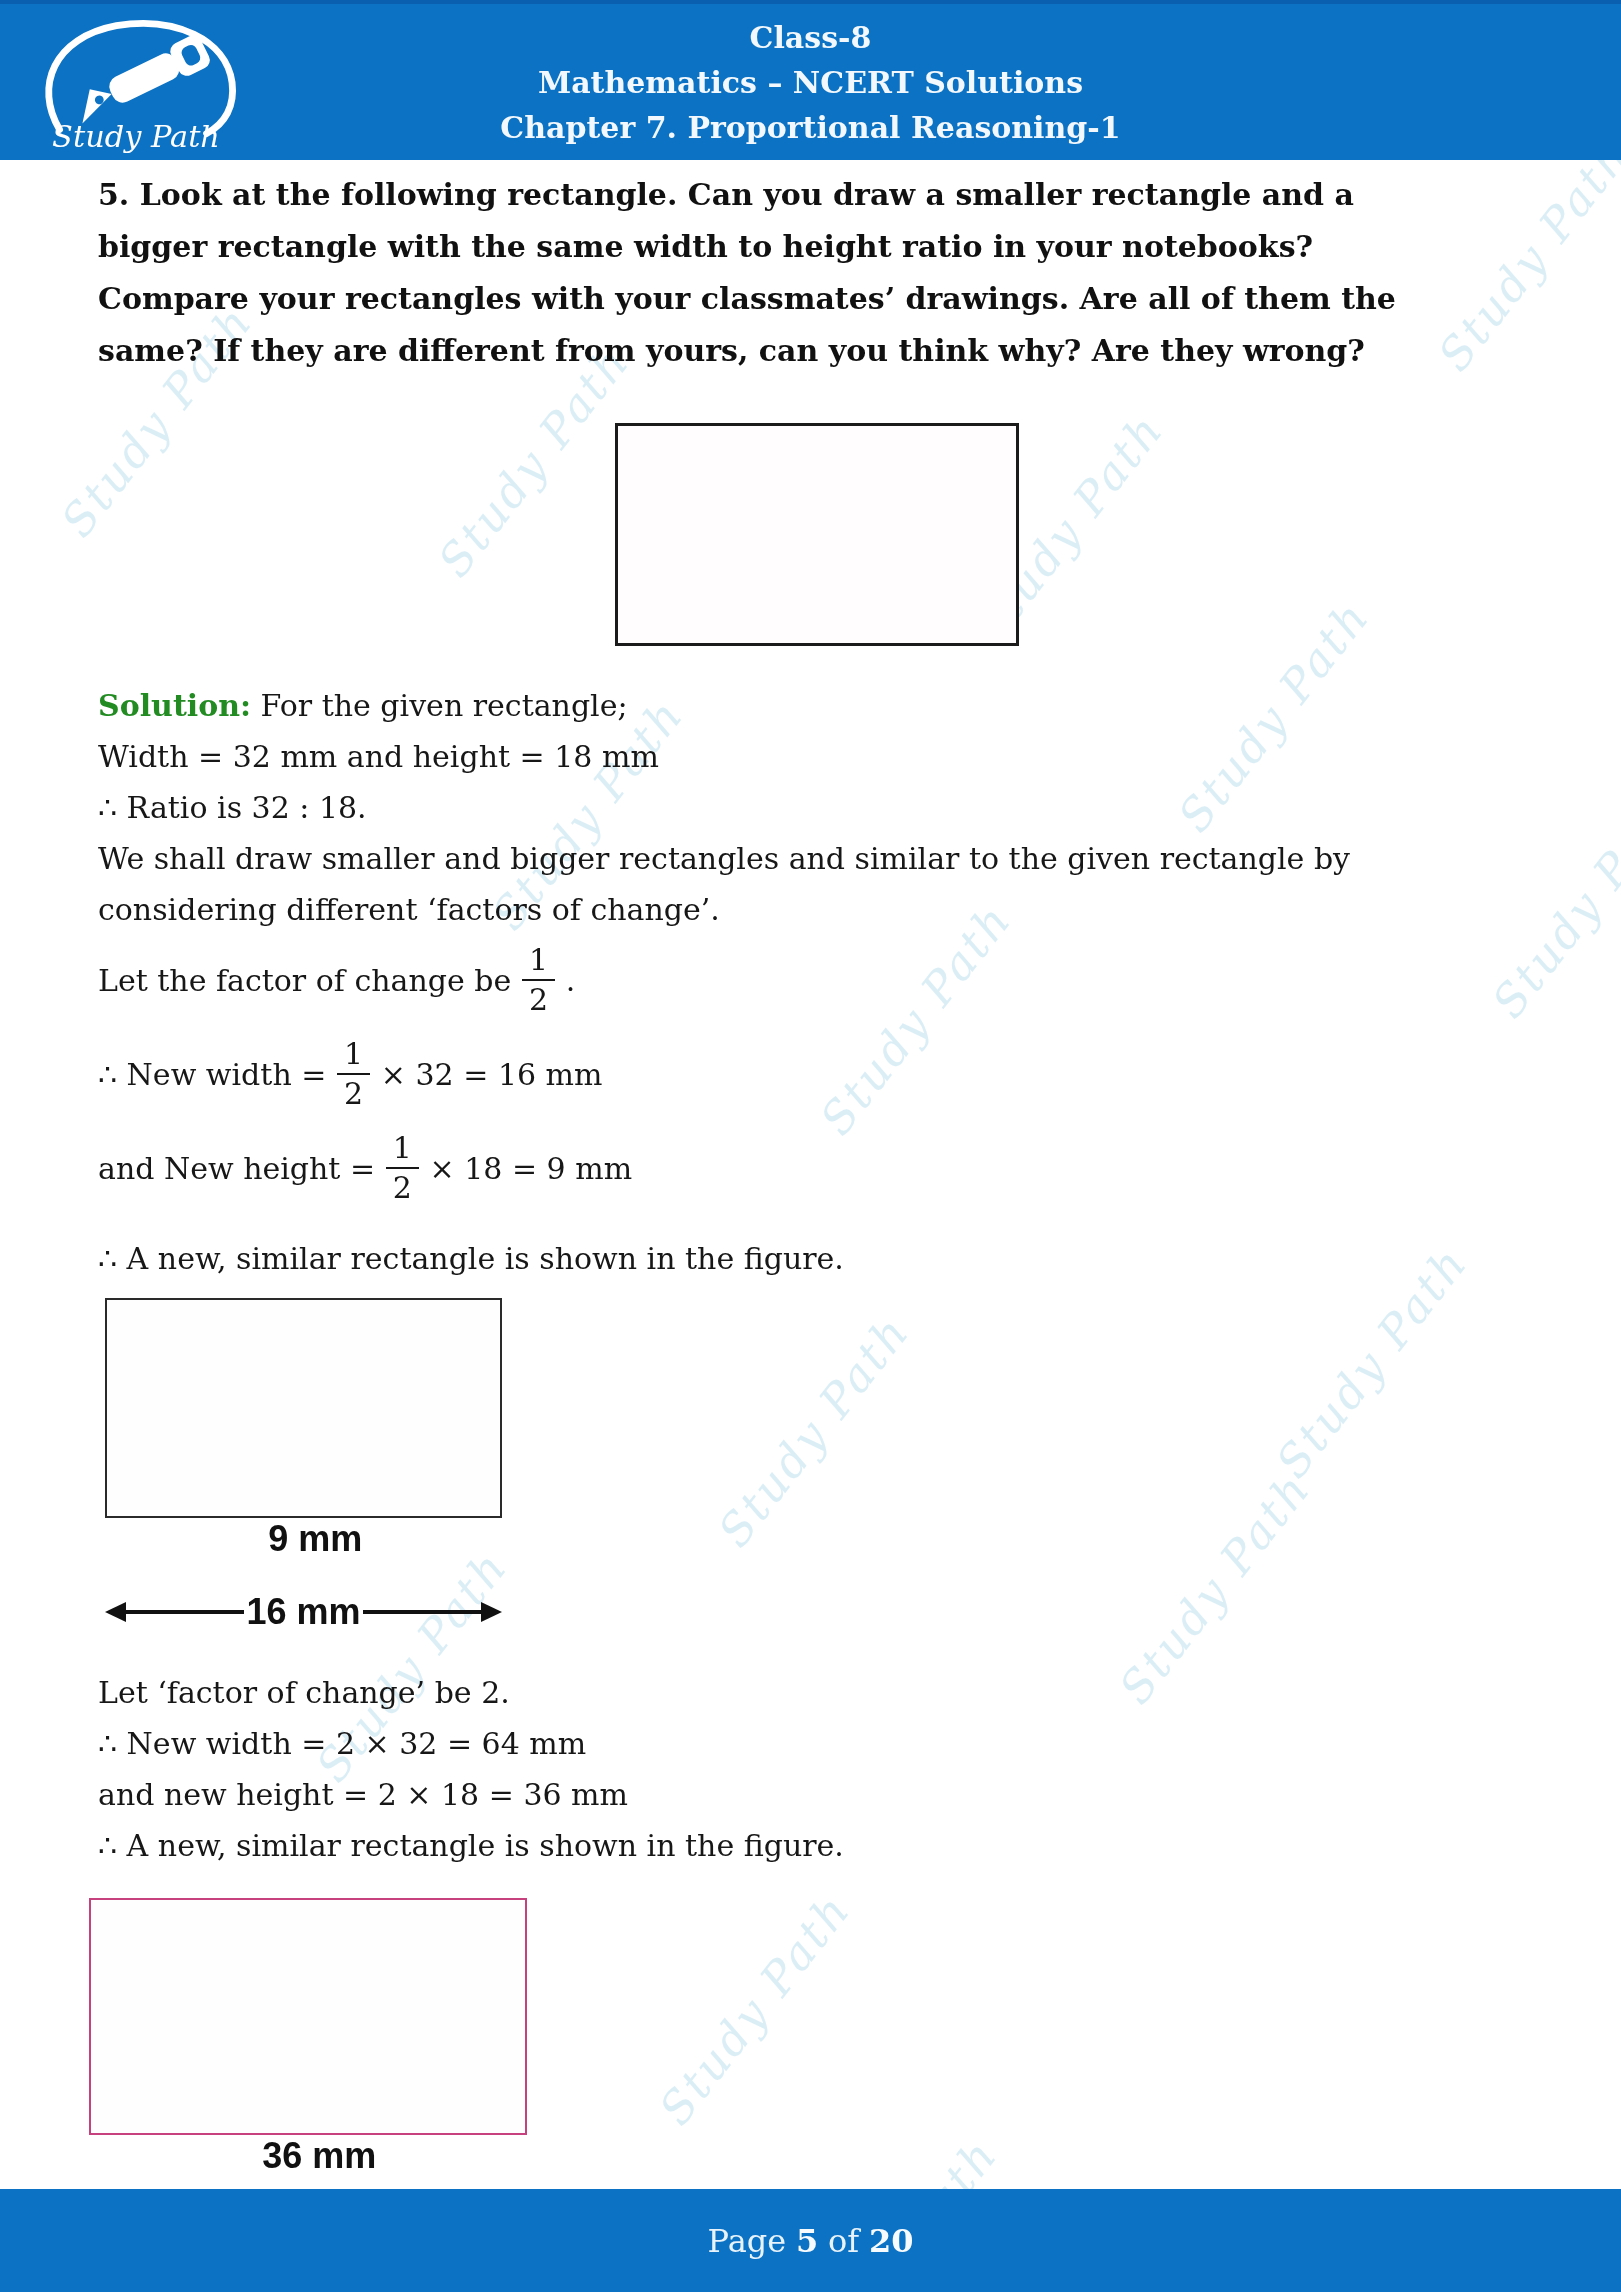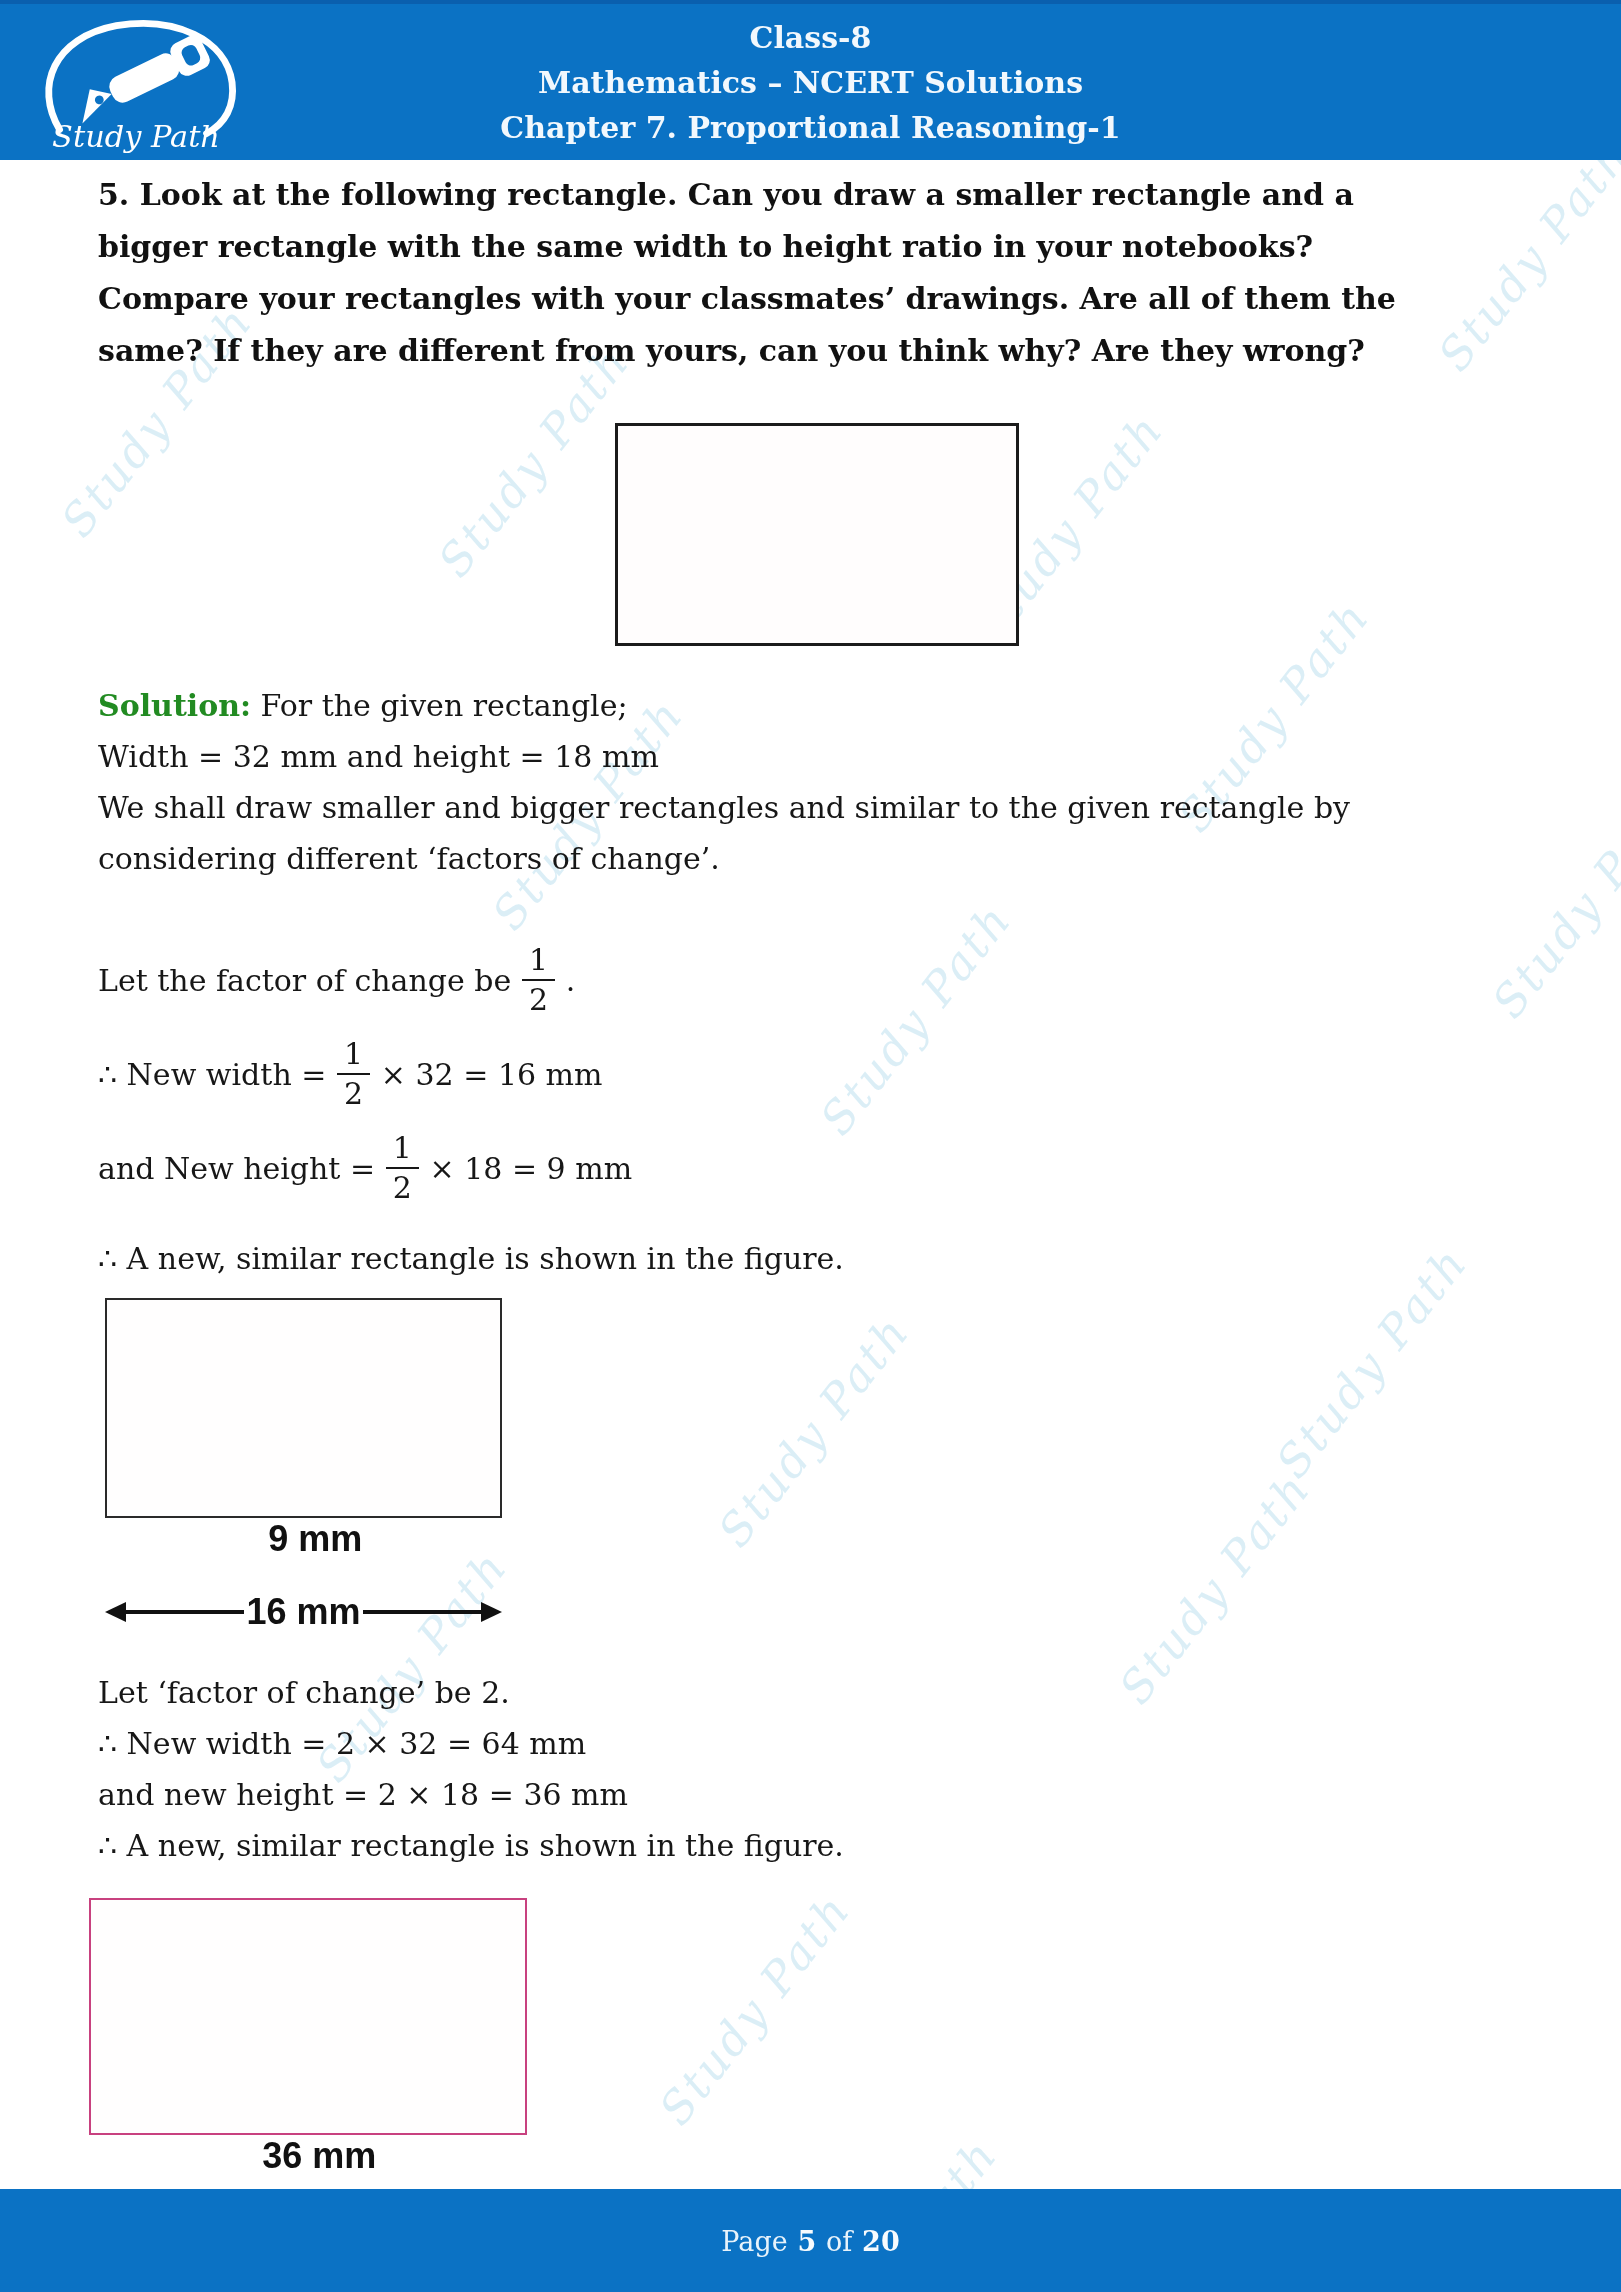--- a/index.html
+++ b/index.html
@@ -78,21 +78,21 @@
   
   .textblock2 { position:absolute; left:98px; top:1667px; width:1343px; z-index:1; font-size:30px; line-height:51px; }
 
   
   .pagefooter {
     position:absolute; left:0; top:2189px; width:1621px; height:104px;
     background:#0b72c4; z-index:2;
     display:flex; align-items:center; justify-content:center;
   }
   .pagefooter .ft {
-    color:#e8f3fb; font-size:27px; display:flex; column-gap:9.8px; align-items:center;
+    color:#e8f3fb; font-size:32px; display:flex; column-gap:9.8px; align-items:center;
   }
   .pagefooter .ft .strong { font-weight:700; color:#f7fbfe; }
 </style>
 </head>
 <body>
 
 <div class="page">
 
   <span class="wm" style="left:157px; top:421px;">Study Path</span>
   <span class="wm" style="left:534px; top:461px;">Study Path</span>
@@ -128,20 +128,21 @@
     </div>
   </header>
 
   <p class="question">5. Look at the following rectangle. Can you draw a smaller rectangle and a bigger rectangle with the same width to height ratio in your notebooks? Compare your rectangles with your classmates’ drawings. Are all of them the same? If they are different from yours, can you think why? Are they wrong?</p>
 
   <div class="rect-given"></div>
 
   <div class="solution">
     <p><span class="sol-label">Solution:</span> <span>For the given rectangle;</span></p>
     <p>Width = 32 mm and height = 18 mm</p>
+    <p>∴ Ratio is 32 : 18.</p>
     <p>We shall draw smaller and bigger rectangles and similar to the given rectangle by considering different ‘factors of change’.</p>
   </div>
 
   <div class="mathblock">
     <div class="mline">
       <span>Let the factor of change be</span>
       <span class="frac">
         <span class="num">1</span>
         <span class="den">2</span>
       </span>

